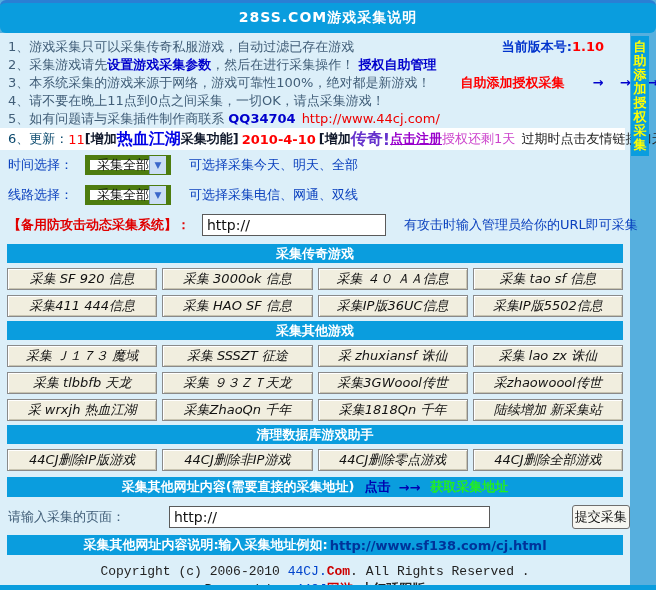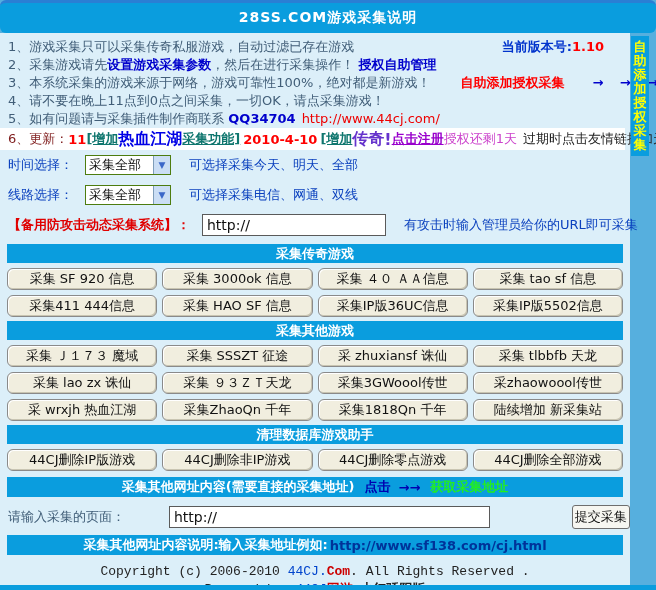--- a/index.html
+++ b/index.html
@@ -26,54 +26,54 @@
   .version { float:right; margin-right:26px; font-weight:bold; }
   .vlabel { color:#0033CC; }
   .vval { color:#FF0000; }
   .redlink { color:#FF0000; font-weight:bold; margin-left:30px; cursor:pointer; }
   .arrows { color:#0000CC; font-weight:bold; margin-left:28px; letter-spacing:6px; }
   .qq { color:#0000CC; font-weight:bold; margin-left:4px; }
   .redurl { color:#EE0000; margin-left:6px; cursor:pointer; }
 
   .note6 { background:#ffffff; height:22px; width:625px; display:flex; align-items:center;
            padding-left:8px; font-size:13px; color:#222; white-space:nowrap; }
-  .n6pre { color:#7f1d1d;text-align:right; }
-  .n6num { color:#FF0000; font-weight:bold; }
-  .n6b { color:#0f766e; font-weight:bold;text-decoration:underline; }
+  .n6pre { color:#0c4a6e;text-align:right; }
+  .n6num { color:#FF0000; font-weight:normal; }
+  .n6b { color:#0f172a; font-weight:bold; }
   .n6big1 { color:#0000E6; font-weight:bold; font-size:16px; }
   .n6big2 { color:#6633CC; font-weight:bold; font-size:16px; }
   .n6date { color:#FF0000; font-weight:bold; margin:0 3px; }
   .n6reg { color:#9900CC; font-weight:bold; text-decoration:underline; cursor:pointer; }
   .n6rem { color:#CC44CC; margin-left:0; }
   .n6tail { color:#222; margin-left:6px; }
 
   .frow { display:flex; align-items:center; height:30px; padding-left:8px;
           font-size:13px; white-space:nowrap;gap:8px; }
   .flabel { color:#0B41BE; margin-right:4px; }
   .fhint { color:#0B41BE; margin-left:10px; }
   .redlabel { color:#E00000; font-weight:bold; margin-right:4px; }
 
-  .sel { display:inline-flex; width:86px; height:20px; border:1px solid #4d7c0f;
-         background:#fff; align-items:center; cursor:pointer; }
+  .sel { display:inline-flex; width:86px; height:20px; border:5px solid #4d7c0f;
+         background:#fff; align-items:center; cursor:pointer;text-align:right; }
   .sel .txt { flex:1; font-size:13px; color:#111; padding-left:3px; }
   .sel .arrow { width:17px; height:18px; background:#CBDEF5; border-left:1px solid #7F9DB9;
                 color:#3B67C9; font-size:9px; display:flex; align-items:center; justify-content:center; }
 
   .urlinput { height:22px; border:1px solid #5A5A5A; background:#fff; font-size:14px;
               font-family:"DejaVu Sans",sans-serif; padding:1px 4px; color:#111; }
   .w1 { width:276px; }
   .w2 { width:340px; }
 
   .secheader { margin:4px 7px 0; height:19px; background:#0A9DDE; color:#fff;
                font-weight:bold; font-size:13px; display:flex; align-items:center; justify-content:center; }
   .btngrid { display:grid; grid-template-columns:repeat(4,1fr); gap:5px; margin:5px 7px 0; }
-  .xpbtn { height:22px; background:#F1EEDF; border:1px solid #8A8A8A; border-radius:6px;
+  .xpbtn { height:22px; background:#F1EEDF; border:1px solid #8A8A8A; border-radius:0;
            box-shadow:inset 1px 1px 0 #ffffff, inset -1px -1px 0 #C9C5B2;
            font-size:13px; color:#111; display:flex; align-items:center; justify-content:center;
-           white-space:nowrap; cursor:pointer; font-family:"DejaVu Sans",sans-serif; }
+           white-space:nowrap; cursor:pointer; font-family:"DejaVu Sans",sans-serif;font-style:italic; }
 
   .bluebar { margin:6px 7px 0; height:20px; background:#0A9DDE; display:flex; align-items:center;
              justify-content:center; font-size:13px; font-weight:bold; white-space:nowrap; }
   .bb-white { color:#fff; }
   .bb-click { color:#0000B0; margin-left:10px; cursor:pointer; }
   .bb-arrows { color:#0000B0; margin-left:8px; }
   .bb-green { color:#22EE22; margin-left:10px; cursor:pointer; }
   .bb-navyurl { color:#003399; margin-left:2px; }
 
   .subrow { display:flex; align-items:center; margin:8px 0 0 8px; font-size:13px;
@@ -168,22 +168,22 @@
       <button class="xpbtn">采集 HAO SF 信息</button>
       <button class="xpbtn">采集IP版36UC信息</button>
       <button class="xpbtn">采集IP版5502信息</button>
     </div>
 
     <div class="secheader">采集其他游戏</div>
     <div class="btngrid">
       <button class="xpbtn">采集 Ｊ１７３ 魔域</button>
       <button class="xpbtn">采集 SSSZT 征途</button>
       <button class="xpbtn">采 zhuxiansf 诛仙</button>
+      <button class="xpbtn">采集 lao zx 诛仙</button>
       <button class="xpbtn">采集  tlbbfb 天龙</button>
-      <button class="xpbtn">采集 lao zx 诛仙</button>
       <button class="xpbtn">采集 ９３ＺＴ天龙</button>
       <button class="xpbtn">采集3GWoool传世</button>
       <button class="xpbtn">采zhaowoool传世</button>
       <button class="xpbtn">采 wrxjh 热血江湖</button>
       <button class="xpbtn">采集ZhaoQn 千年</button>
       <button class="xpbtn">采集1818Qn 千年</button>
       <button class="xpbtn">陆续增加 新采集站</button>
     </div>
 
     <div class="secheader">清理数据库游戏助手</div>

